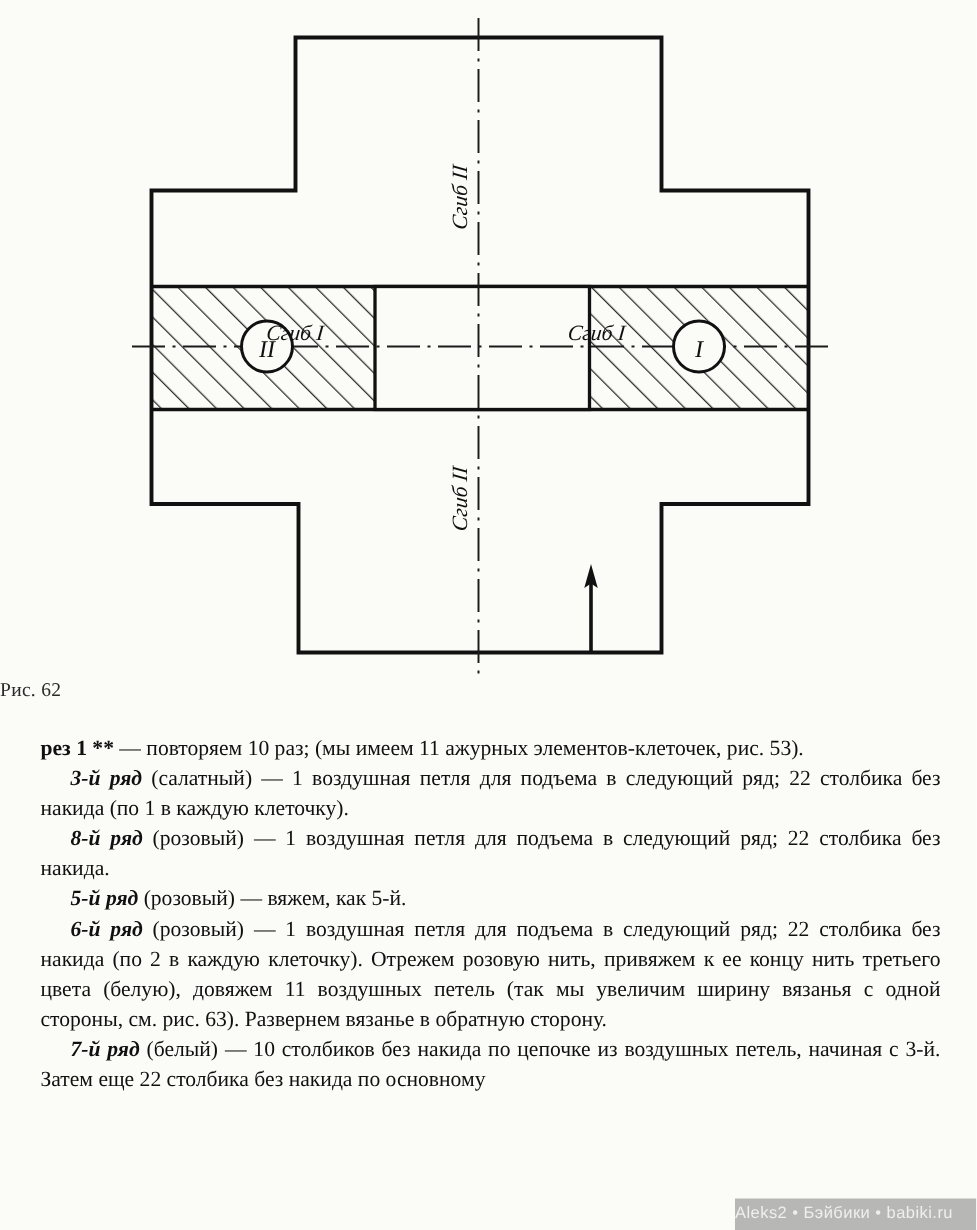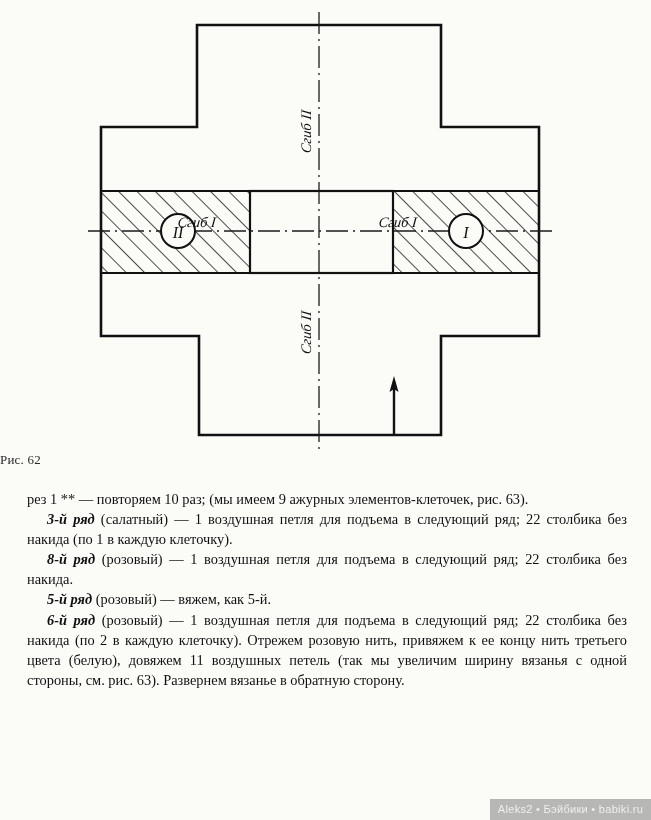--- a/index.html
+++ b/index.html
@@ -50,36 +50,36 @@
     text-align: justify;
     text-justify: inter-word;
     color: #101010;
     font-family: "Liberation Serif", "DejaVu Serif", serif;
   }
   #body-text p {
     margin: 0;
     padding: 0;
   }
   #body-text p.indent { text-indent: 20px; }
-  #body-text b { font-weight: normal; }
+  #body-text b { font-weight: bold; }
   #body-text i { font-style: italic; font-weight: bold; }
 
   
   #watermark {
     position: absolute;
     right: 0px;
     bottom: 0px;
     width: 161px;
     height: 21px;
     background: rgba(128,128,128,0.55);
     color: #efefef;
     font-family: "Liberation Sans", "DejaVu Sans", sans-serif;
     font-size: 11px;
     line-height: 21px;
-    text-align: center;
+    text-align: left;
     letter-spacing: 0.3px;
   }
 </style>
 </head>
 <body>
 
 <div id="page">
 
   <div id="figure">
     <svg width="651" height="470" viewBox="0 0 651 470" xmlns="http://www.w3.org/2000/svg">
@@ -125,22 +125,23 @@
       <g>
         <line x1="394" y1="434" x2="394" y2="384" stroke="#111111" stroke-width="2.4"></line>
         <path d="M394,376 L389.5,392 L394,389 L398.5,392 Z" fill="#111111"></path>
       </g>
     </svg>
 
     <div class="fig-caption">Рис. 62</div>
   </div>
 
   <div id="body-text">
-      <p><b>рез 1 **</b><span>  — повторяем 10 раз; (мы имеем 9 ажурных элементов-клеточек, рис. 63).</span></p>
+      <p><b>рез 1 **</b><span>  — повторяем 10 раз; (мы имеем 11 ажурных элементов-клеточек, рис. 53).</span></p>
       <p class="indent"><i>3-й ряд</i><span> (салатный) — 1 воздушная петля для подъема в следующий ряд; 22 столбика без накида (по 1 в каждую клеточку).</span></p>
       <p class="indent"><i>8-й ряд</i><span> (розовый) — 1 воздушная петля для подъема в следующий ряд; 22 столбика без накида.</span></p>
       <p class="indent"><i>5-й ряд</i><span> (розовый) — вяжем, как 5-й.</span></p>
       <p class="indent"><i>6-й ряд</i><span> (розовый) — 1 воздушная петля для подъема в следующий ряд; 22 столбика без накида (по 2 в каждую клеточку). Отрежем розовую нить, привяжем к ее концу нить третьего цвета (белую), довяжем 11 воздушных петель (так мы увеличим ширину вязанья с одной стороны, см. рис. 63). Развернем вязанье в обратную сторону.</span></p>
+      <p class="indent"><i>7-й ряд</i><span> (белый) — 10 столбиков без накида по цепочке из воздушных петель, начиная с 3-й. Затем еще 22 столбика без накида по основному</span></p>
     </div>
 
   <div id="watermark">Aleks2 • Бэйбики • babiki.ru</div>
 
 </div>
 
 </body></html>

